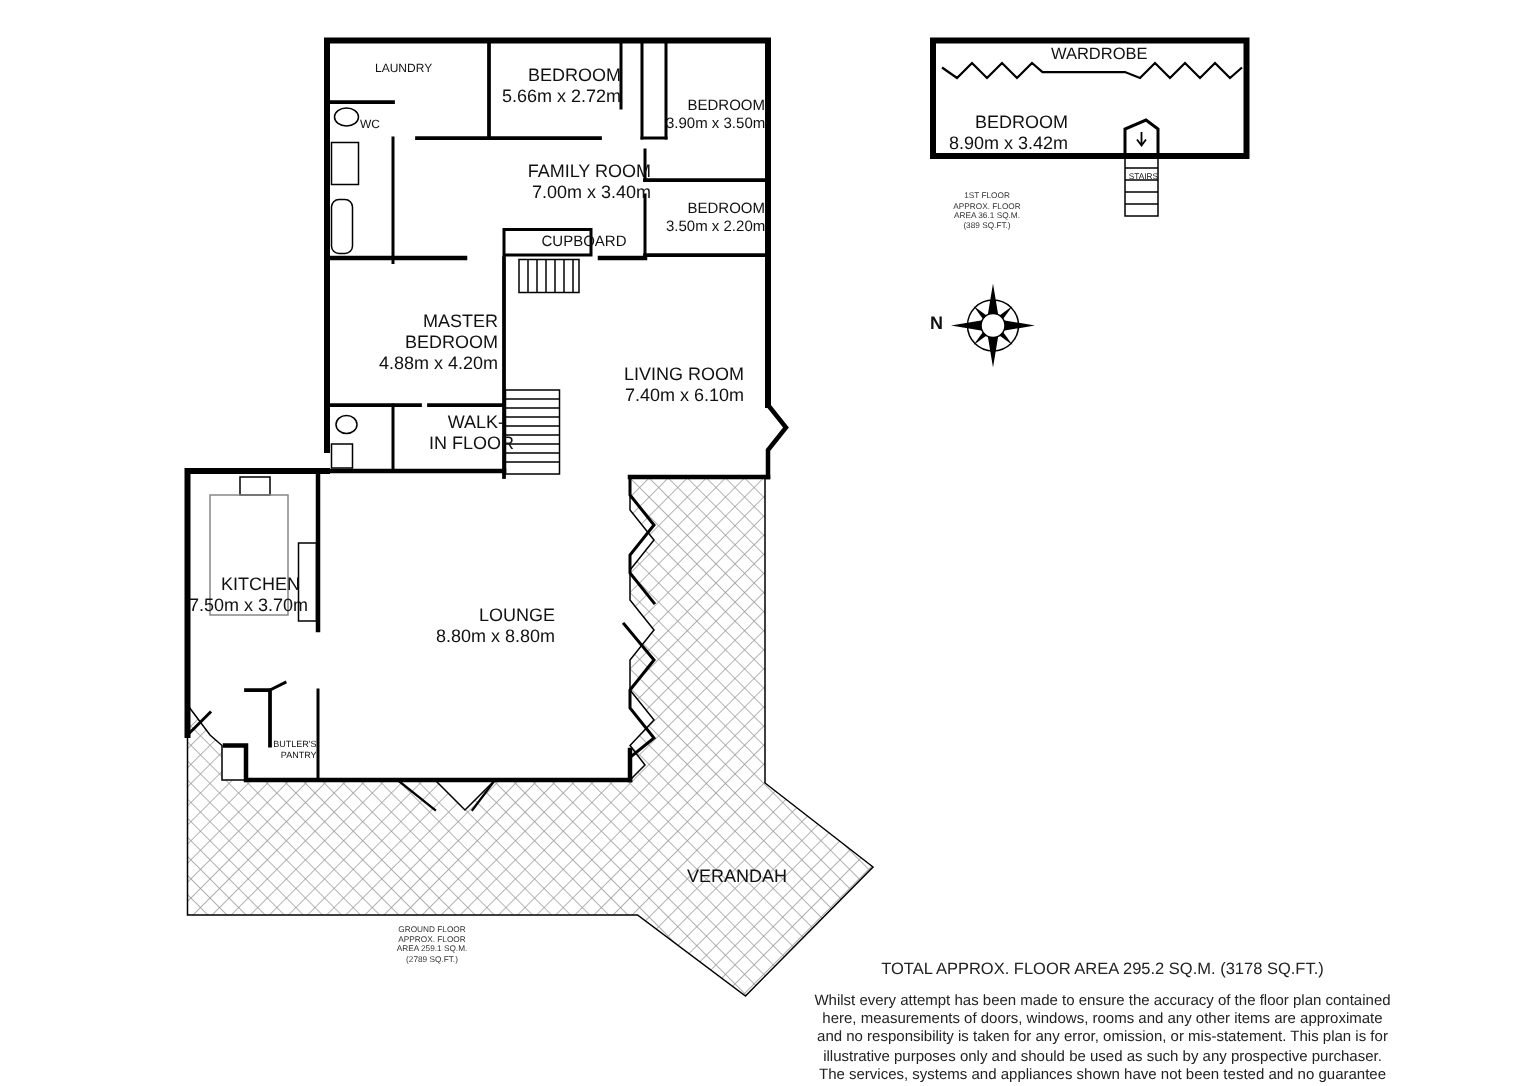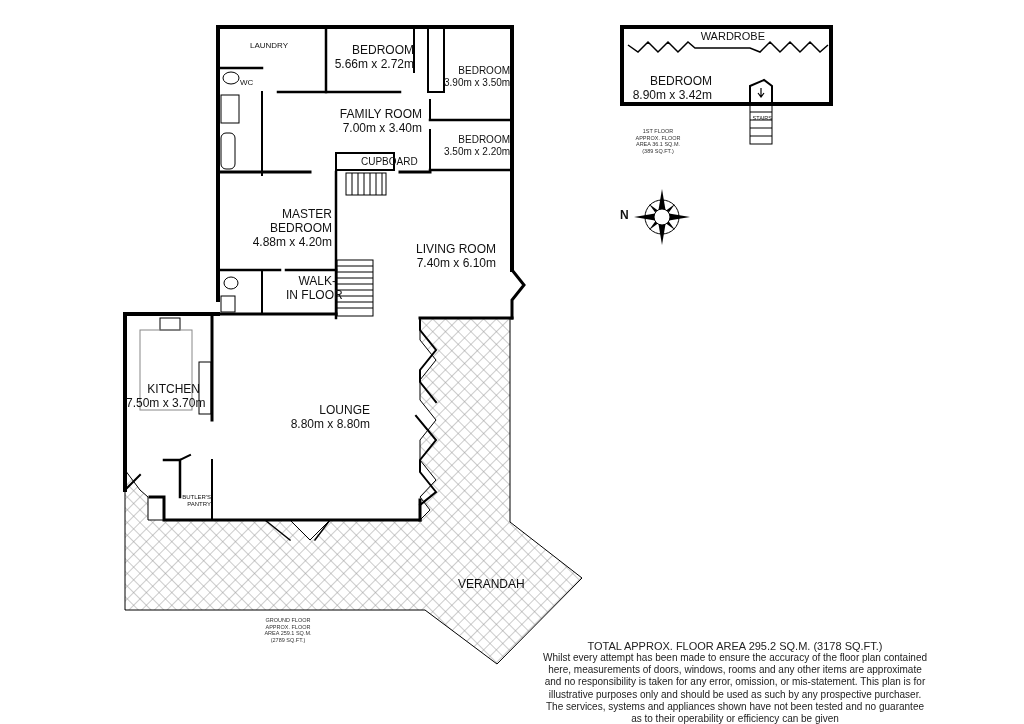--- a/index.html
+++ b/index.html
@@ -7,21 +7,21 @@
   #plan { position:absolute; left:0; top:0; }
   .lbl { position:absolute; text-align:right; line-height:1.15; color:#111; white-space:nowrap; }
   .lbl .name { display:block; }
   .lbl .dim { display:block; }
   .f12 { font-size:12px; }
   .f11 { font-size:11px; }
   .f10 { font-size:10px; }
   .f8 { font-size:8px; }
   .tiny { font-size:5.5px; line-height:1.2; color:#333; text-align:center; position:absolute; }
   .note { position:absolute; left:540px; top:640px; width:390px; text-align:center; color:#222; }
-  .note .total { font-size:11px; display:block; margin-bottom:0; }
+  .note .total { font-size:11px; display:block; margin-bottom:10px; }
   .note .disc { font-size:10px; line-height:1.22; display:block; }
 </style>
 </head>
 <body>
 
 <svg id="plan" width="1024" height="724" viewBox="0 0 1024 724" xmlns="http://www.w3.org/2000/svg">
   <defs>
     <pattern id="hatch" width="9" height="9" patternUnits="userSpaceOnUse" patternTransform="rotate(45)">
       <rect width="9" height="9" fill="#fff"></rect>
       <line x1="0" y1="0" x2="0" y2="9" stroke="#9a9a9a" stroke-width="1"></line>
@@ -151,21 +151,21 @@
   </div>
 
 <div class="lbl f12" style="left:328px; top:44px; width:86px;">
   <span class="name">BEDROOM</span>
   <span class="dim">5.66m x 2.72m</span>
 </div>
 <div class="lbl f10" style="left:444px; top:65px; width:66px;">
   <span class="name">BEDROOM</span>
   <span class="dim">3.90m x 3.50m</span>
 </div>
-<div class="lbl f12" style="left:256px; top:108px; width:166px;">
+<div class="lbl f12" style="left:268px; top:108px; width:166px;">
   <span class="name">FAMILY ROOM</span>
   <span class="dim">7.00m x 3.40m</span>
 </div>
 <div class="lbl f10" style="left:444px; top:134px; width:66px;">
   <span class="name">BEDROOM</span>
   <span class="dim">3.50m x 2.20m</span>
 </div>
 <div class="lbl f10" style="left:337px; top:156px; width:56px;padding-left:24px;">
     <span class="name">CUPBOARD</span>
   </div>

